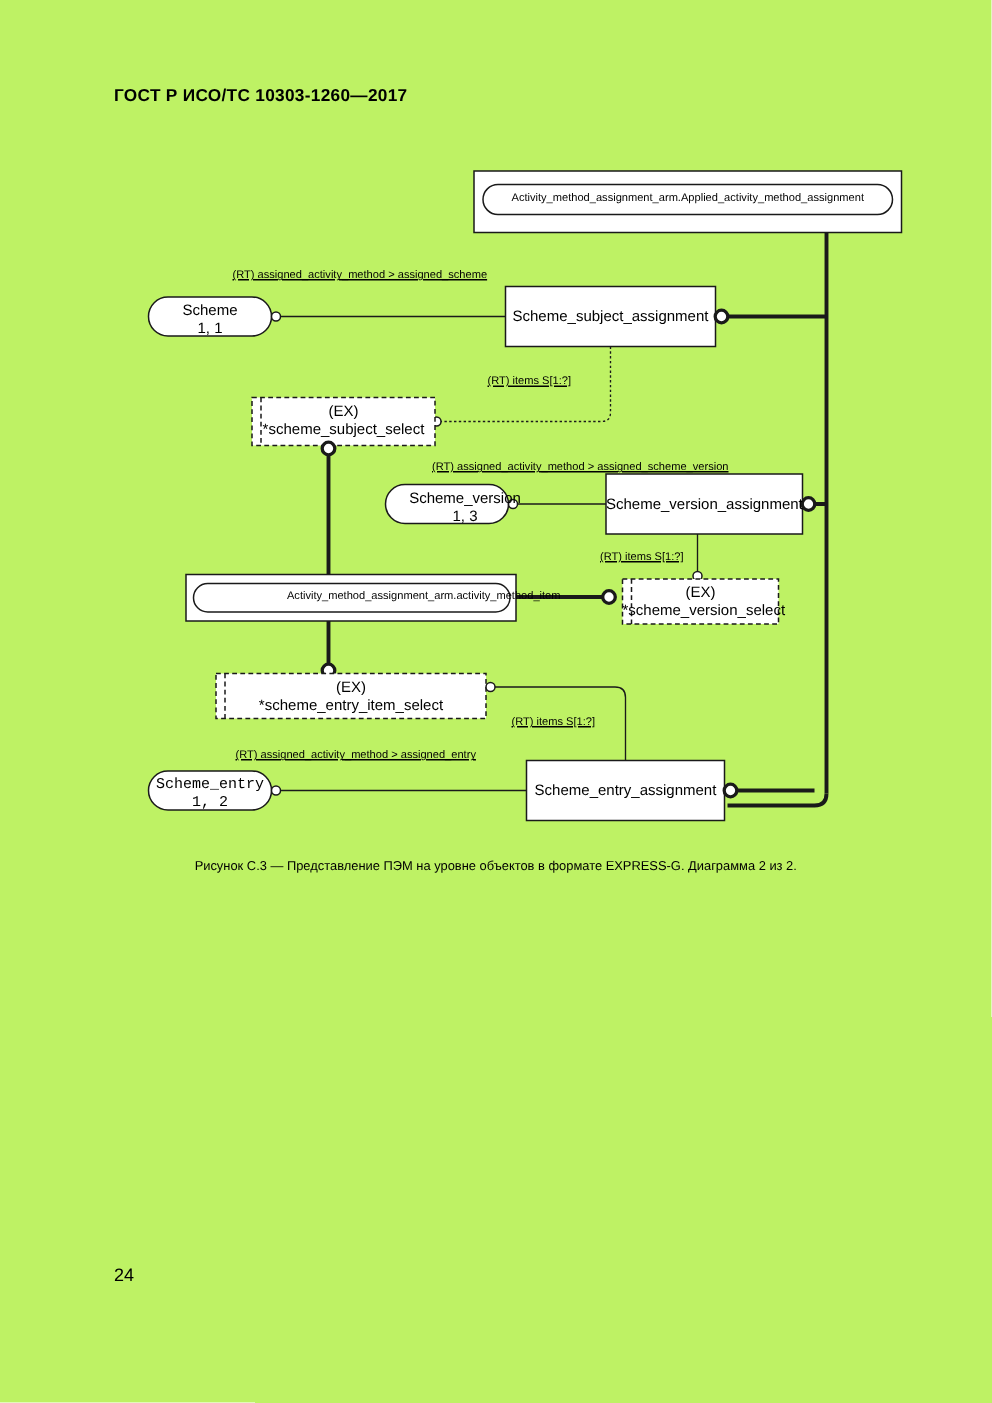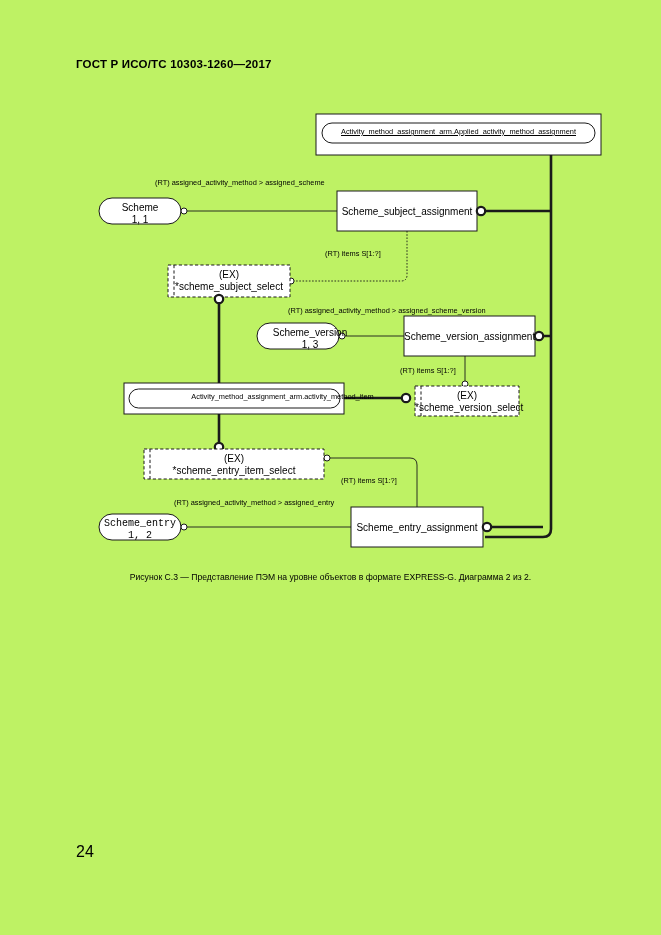--- a/index.html
+++ b/index.html
@@ -24,21 +24,21 @@
     top: 58px;
     font-size: 11.5px;
     font-weight: bold;
     letter-spacing: 0.2px;
     white-space: nowrap;
   }
   .page-number {
     position: absolute;
     left: 76px;
     top: 843px;
-    font-size: 16px;
+    font-size: 12px;
   }
   .figure-caption {
     position: absolute;
     left: 0px;
     top: 572px;
     width: 661px;
     text-align: center;
     font-size: 8.6px;
     white-space: nowrap;
   }
@@ -65,20 +65,21 @@
     line-height: 1.25;
     white-space: nowrap;
     pointer-events: none;
   }
   .node-label.two-line { line-height: 1.2; }
   .edge-label {
     position: absolute;
     font-size: 7.4px;
     white-space: nowrap;
     pointer-events: none;
+    text-decoration: underline;
   }
   .schema-title {
     position: absolute;
     font-size: 7.4px;
     white-space: nowrap;
     text-align: center;
     pointer-events: none;
   }
 </style>
 </head>
@@ -192,21 +193,21 @@
         <path d="M 187,527 L 351,527" fill="none" stroke="#1a1a1a" stroke-width="0.9"></path>
       </g>
 
       <g>
         <rect x="351" y="507" width="132" height="40" fill="#ffffff" stroke="#1a1a1a" stroke-width="1"></rect>
         <circle cx="487" cy="527" r="4.2" fill="#ffffff" stroke="#1a1a1a" stroke-width="2.2"></circle>
         <path d="M 491,527 L 543,527" fill="none" stroke="#1a1a1a" stroke-width="2.6"></path>
       </g>
     </svg>
 
-    <div class="schema-title" style="left:322px; top:127px; width:273px;text-decoration:underline;">Activity_method_assignment_arm.Applied_activity_method_assignment</div>
+    <div class="schema-title" style="left:322px; top:127px; width:273px;">Activity_method_assignment_arm.Applied_activity_method_assignment</div>
 
     <div class="schema-title" style="left:129px; top:392px; width:211px;padding-left:48px;">Activity_method_assignment_arm.activity_method_item</div>
 
     <div class="node-label two-line" style="left:99px; top:202px; width:82px;">
       <div>Scheme</div>
       <div>1, 1</div>
     </div>
 
     <div class="node-label two-line" style="left:257px; top:327px; width:106px;">
       <div>Scheme_version</div>
@@ -242,19 +243,19 @@
     <div class="edge-label" style="left:155px; top:178px;">(RT) assigned_activity_method &gt; assigned_scheme</div>
 
     <div class="edge-label" style="left:325px; top:249px;">(RT) items S[1:?]</div>
 
     <div class="edge-label" style="left:288px; top:306px;">(RT) assigned_activity_method &gt; assigned_scheme_version</div>
 
     <div class="edge-label" style="left:400px; top:366px;">(RT) items S[1:?]</div>
 
     <div class="edge-label" style="left:341px; top:476px;">(RT) items S[1:?]</div>
 
-    <div class="edge-label" style="left:157px; top:498px;margin-left:17px;">(RT) assigned_activity_method &gt; assigned_entry</div>
+    <div class="edge-label" style="left:157px; top:498px;">(RT) assigned_activity_method &gt; assigned_entry</div>
   </div>
 
   <div class="figure-caption">Рисунок С.3 — Представление ПЭМ на уровне объектов в формате EXPRESS-G. Диаграмма 2 из 2.</div>
 
   <div class="page-number">24</div>
 </div>
 
 </body></html>

